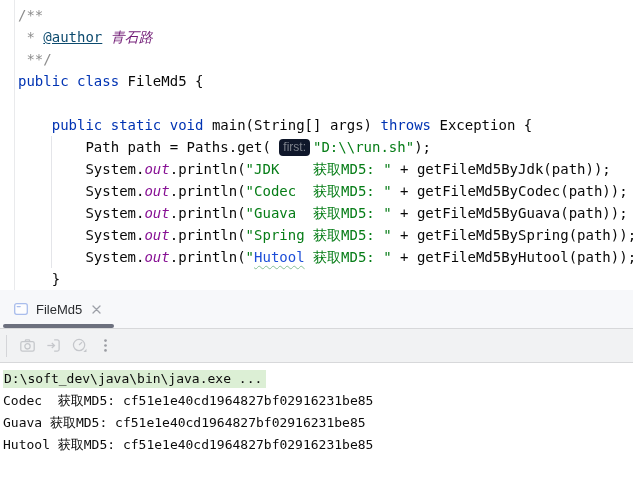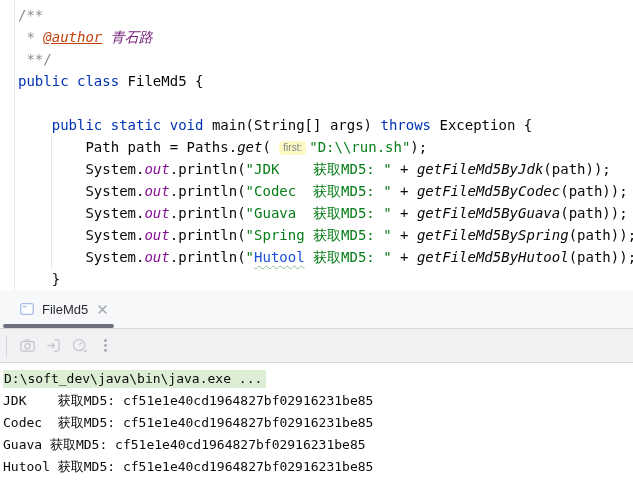--- a/index.html
+++ b/index.html
@@ -14,33 +14,33 @@
   .indent-guide { position:absolute; left:51px; top:136px; width:1px; height:132px; background:#e4e5e9; }
   .code { position:absolute; left:0; top:4px; width:633px;
           font-family:"DejaVu Sans Mono","Liberation Mono",monospace;
           font-size:14px; color:#080808; }
   .cl { height:22px; line-height:22px; padding-left:18px; white-space:pre; }
 
   .s-kw     { color:#0033b3; }
   .s-str    { color:#067d17; }
   .s-com    { color:#8c8c8c; }
   .s-comi   { color:#701a75; font-style:italic; }
-  .s-doctag { color:#c2410c; font-style:italic; text-decoration:underline; }
+  .s-doctag { color:#0c4a6e; text-decoration:underline; }
   .s-field  { color:#871094; font-style:italic; }
-  .s-it     { font-style:italic; }
+  .s-it     { }
   .s-wavy   { color:#1d4ed8; text-decoration:underline wavy 1px #86bf96; text-underline-offset:3px; }
-  .s-inlay  { font-family:"Liberation Sans",sans-serif; font-size:10px; font-style:normal;
-              color:#7d828c; background:#fef9c3; border-radius:4px; padding:1px 4px 2px 4px;
+  .s-inlay  { font-family:"Liberation Sans",sans-serif; font-size:12px; font-style:normal;
+              color:#7d828c; background:#0f172a; border-radius:4px; padding:1px 4px 2px 4px;
               margin-right:3px; vertical-align:1px; }
 
   
   .tabbar { position:relative; width:633px; height:39px; background:#f7f8fa;
             border-bottom:1px solid #d7d8da; display:flex; align-items:center; }
   .run-tab { position:relative; height:100%; display:flex; align-items:center;
-             padding:0 10px 0 19px; cursor:pointer; }
+             padding:0 10px 0 13px; cursor:pointer; }
   .run-tab .ticon { display:flex; margin-right:7px; }
   .run-tab .tlabel { font-size:13px; color:#2b2d30; }
   .run-tab .tclose { display:flex; margin-left:9px; }
   .tab-underline { position:absolute; left:3px; bottom:0; width:111px; height:4px;
                    background:#6c707e; border-radius:3px; }
 
   
   .toolbar { width:633px; height:34px; background:#f1f2f3; border-bottom:1px solid #d7d8da;
              display:flex; align-items:center; padding-left:6px; }
   .tb-sep { width:1px; height:22px; background:#d4d5d8; margin-right:8px; }
@@ -128,19 +128,18 @@
       <svg width="17" height="17" viewBox="0 0 16 16" fill="#9b9da3">
         <circle cx="8" cy="3.4" r="1.25"></circle>
         <circle cx="8" cy="8" r="1.25"></circle>
         <circle cx="8" cy="12.6" r="1.25"></circle>
       </svg>
     </div>
   </div>
 
   <div class="console">
       <div class="con-line"><span class="hl">D:\soft_dev\java\bin\java.exe ...</span></div>
-      <div class="con-line"><span>JDK    获取MD5: cf51e1e40cd1964827bf02916231be85</span></div>
       <div class="con-line"><span>Codec  获取MD5: cf51e1e40cd1964827bf02916231be85</span></div>
       <div class="con-line"><span>Guava 获取MD5: cf51e1e40cd1964827bf02916231be85</span></div>
       <div class="con-line"><span>Hutool 获取MD5: cf51e1e40cd1964827bf02916231be85</span></div>
     </div>
 
 </div>
 
 </body></html>

